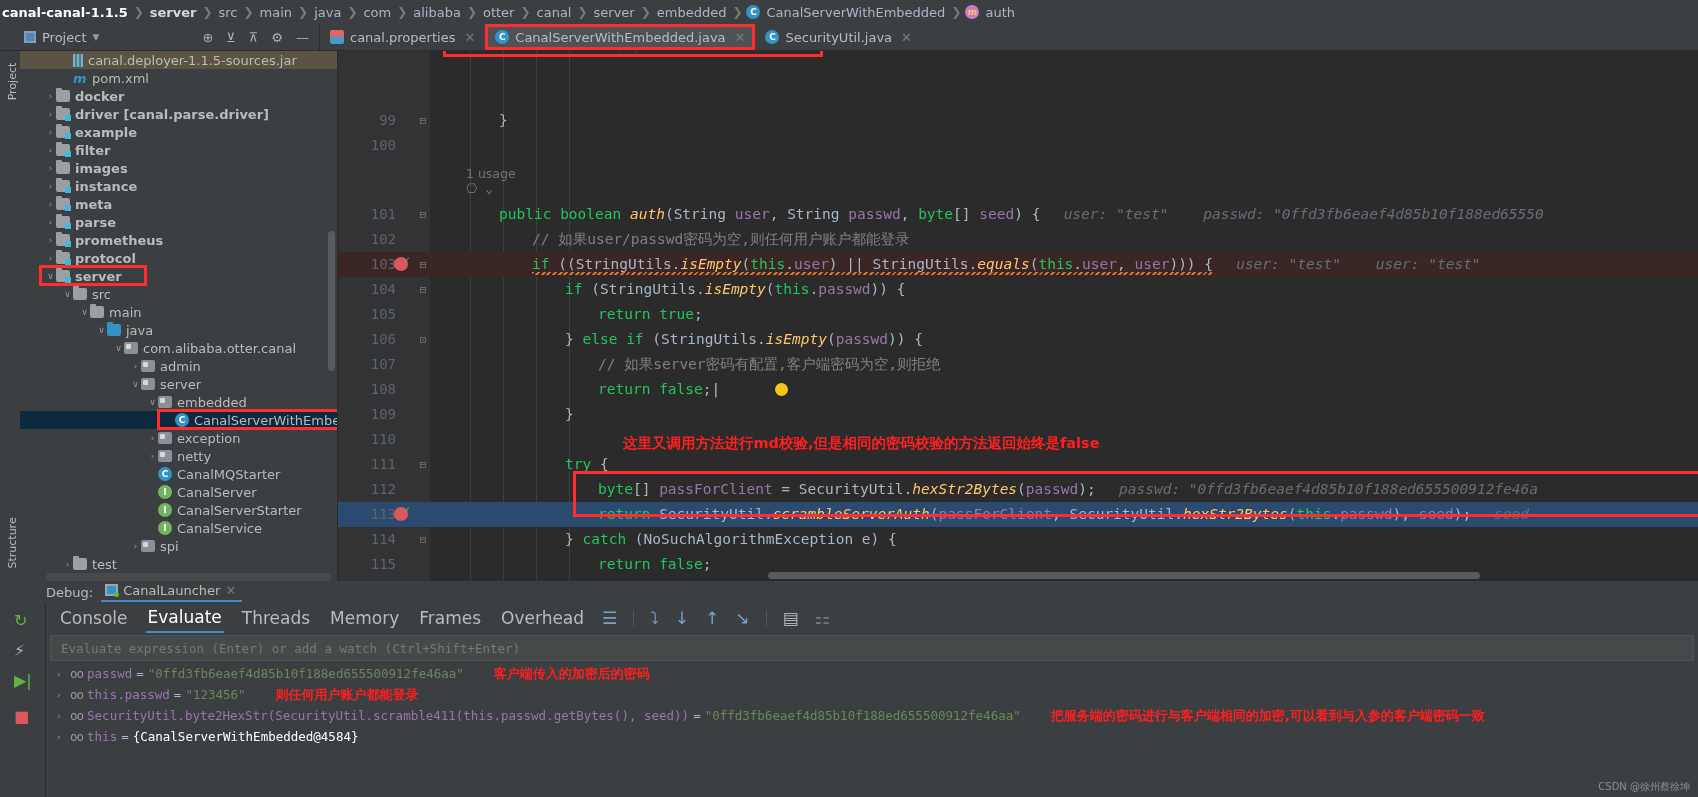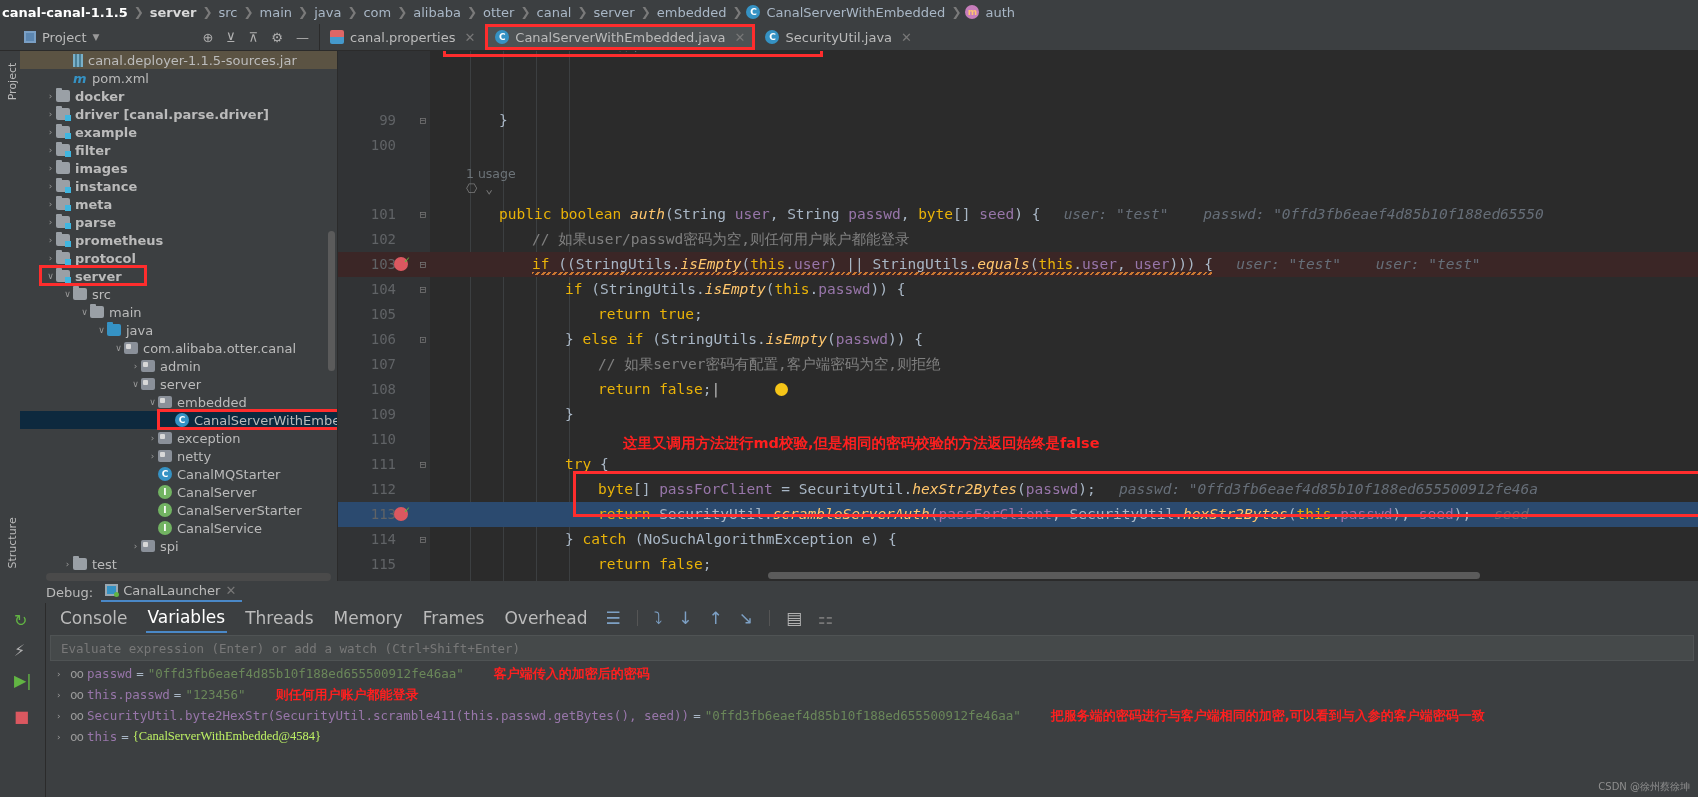--- a/index.html
+++ b/index.html
@@ -80,21 +80,21 @@
   .eline{ position:absolute; left:0; right:0; height:25px; }
   .gutnum{ position:absolute; left:0; width:58px; text-align:right; color:#606366;
     font-size:14px; line-height:25px; }
   .code{ position:absolute; left:120px; line-height:25px; white-space:pre; }
   .fold{ position:absolute; left:78px; width:14px; height:25px; line-height:25px;
     text-align:center; color:#777; font-size:11px; }
   .gutbg{ position:absolute; top:0; left:0; width:92px; height:100%; background:#313335; }
   .indentg{ position:absolute; top:0; width:1px; height:100%; background:#3c3f41; }
   .hl-err{ background:#3b2626; }
   .hl-cur{ background:#2b4a6f; }
-  .kw{ color:#eab308; }
+  .kw{ color:#22c55e; }
   .mth{ color:#ffc66d; }
   .fld{ color:#9876aa; }
   .pln{ color:#a9b7c6; }
   .cmt{ color:#808080; }
   .ital{ font-style:italic; }
   .hint{ color:#666e78; font-style:italic; }
   .usage{ color:#6d7479; font-size:12.5px; font-family:"DejaVu Sans",sans-serif; }
   .bp{ position:absolute; left:56px; width:14px; height:14px; border-radius:50%;
     background:#db5860; }
   .bp.chk::after{ content:'✓'; position:absolute; right:-2px; top:-3px; color:#62b543;
@@ -544,21 +544,21 @@
   <div class="dbgbody">
     <div class="dbgleft">
       <span class="dicon" style="top:8px;color:#62b543">↻</span>
       <span class="dicon" style="top:38px;color:#b0b0b0">⚡</span>
       <span class="dicon" style="top:68px;color:#62b543">▶|</span>
       <span class="dicon" style="top:104px;color:#db5860">■</span>
     </div>
     <div class="dbgcontent">
       <div class="dtabs">
         <span class="dtab">Console</span>
-        <span class="dtab active">Variables</span>
+        <span class="dtab active">Evaluate</span>
         <span class="dtab">Threads</span>
         <span class="dtab">Memory</span>
         <span class="dtab">Frames</span>
         <span class="dtab">Overhead</span>
         <span style="color:#7da0c4">☰</span>
         <span class="dtoolsep"></span>
         <span style="color:#7da0c4">⤵</span>
         <span style="color:#7da0c4">↓</span>
         <span style="color:#7da0c4">↑</span>
         <span style="color:#7da0c4">↘</span>
@@ -592,19 +592,19 @@
             <span class="vname">SecurityUtil.byte2HexStr(SecurityUtil.scramble411(this.passwd.getBytes(), seed))</span>
             <span class="veq">=</span>
             <span class="vval">"0ffd3fb6eaef4d85b10f188ed655500912fe46aa"</span>
             <span class="vnote">把服务端的密码进行与客户端相同的加密,可以看到与入参的客户端密码一致</span>
           </div>
           <div class="vrow">
             <span class="vtri">›</span>
             <span class="oo">oo</span>
             <span class="vname">this</span>
             <span class="veq">=</span>
-            <span class="vval" style="color: #bef264; font-family: Liberation Serif, serif;">{CanalServerWithEmbedded@4584}</span>
+            <span class="vval" style="color: #ffffff;">{CanalServerWithEmbedded@4584}</span>
           </div>
         </div>
       <div class="watermark">CSDN @徐州蔡徐坤</div>
     </div>
   </div>
 </div>
 
 </body></html>

